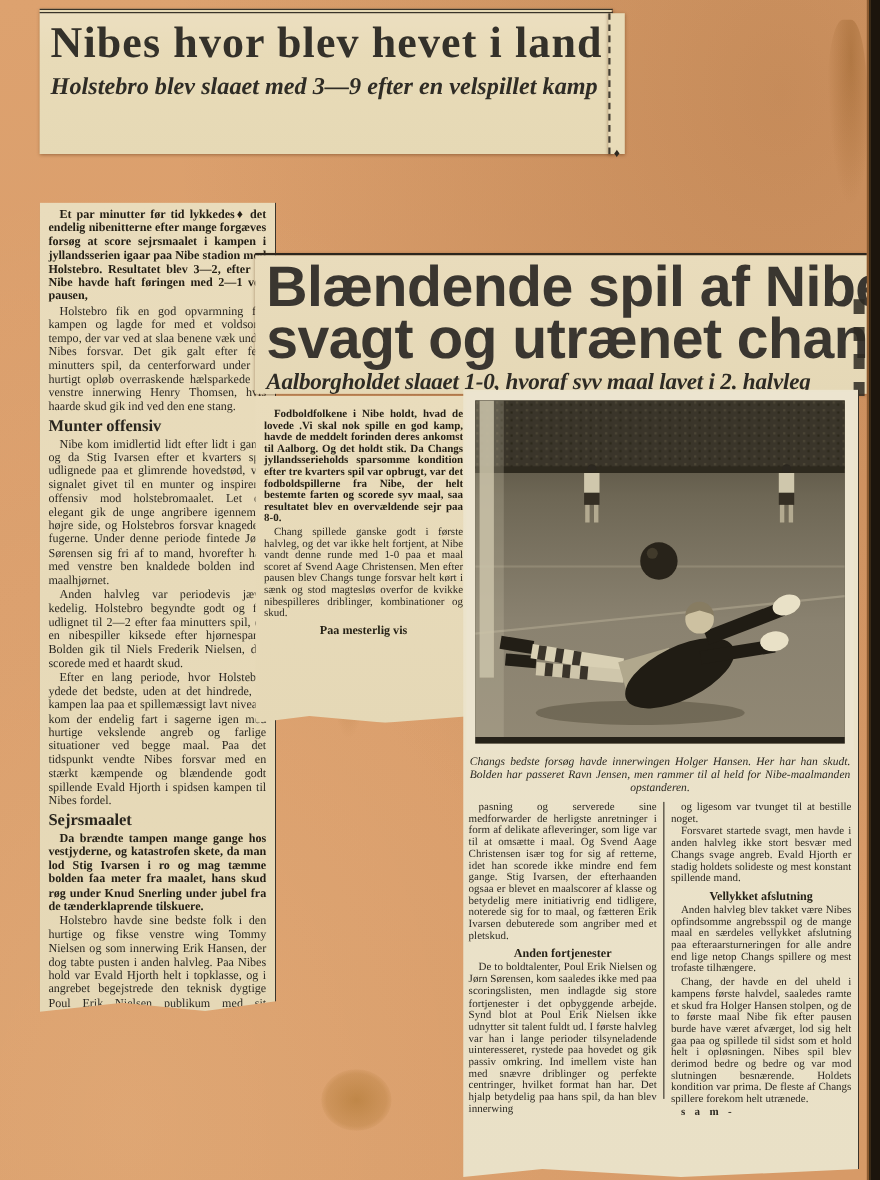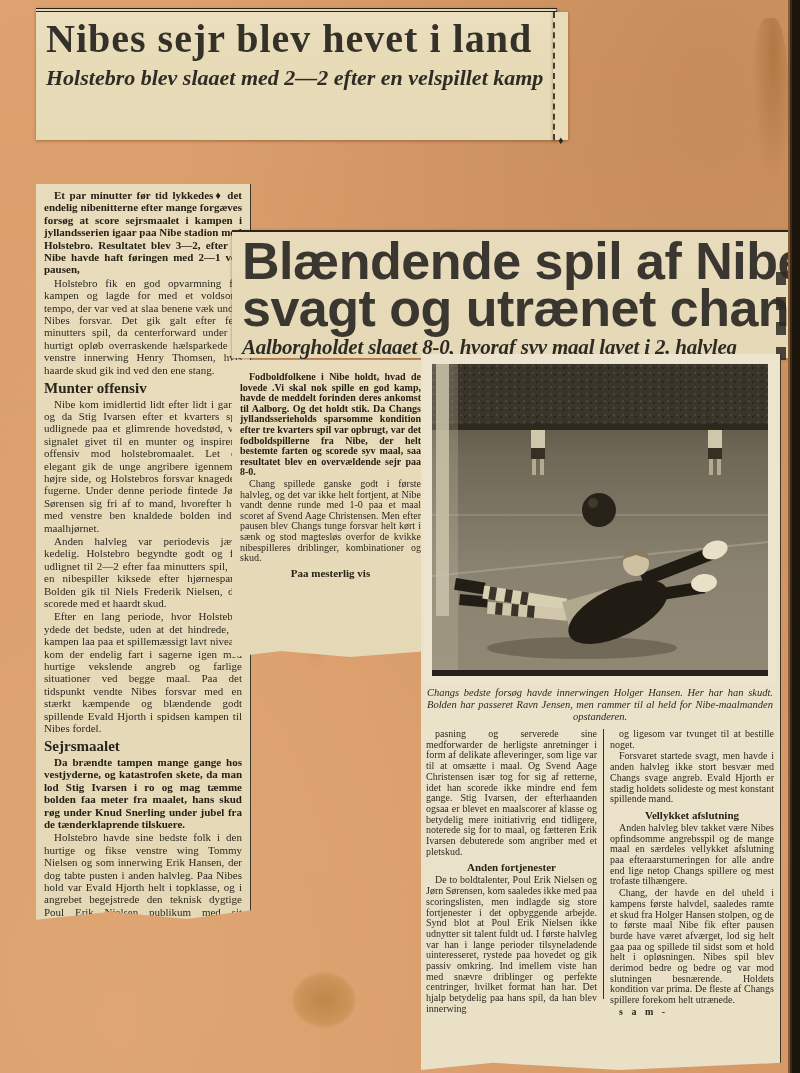--- a/index.html
+++ b/index.html
@@ -118,22 +118,22 @@
 </style>
 </head>
 <body>
 
 <div class="album">
   <div class="stain s1"></div>
   <div class="stain s2"></div>
   <div class="stain s3"></div>
 
   <div class="paper p-tone1 c1-head">
-    <div class="hl">Nibes sejr blev hevet i land</div>
-    <div class="c1-sub">Holstebro blev slaaet med 2—2 efter en velspillet kamp</div>
+    <div class="hl">Nibes hvor blev hevet i land</div>
+    <div class="c1-sub">Holstebro blev slaaet med 3—9 efter en velspillet kamp</div>
   </div>
   <div class="paper dash-strip">
     <span class="diamond">♦</span>
   </div>
 
   <div class="paper p-tone2 c1-col ink">
     <p class="bold">Et par minutter før tid lykkedes♦ det endelig nibenitterne efter mange forgæves forsøg at score sejrsmaalet i kampen i jyllandsserien igaar paa Nibe stadion mod Holstebro. Resultatet blev 3—2, efter at Nibe havde haft føringen med 2—1 ved pausen,</p>
     <p>Holstebro fik en god opvarmning før kampen og lagde for med et voldsomt tempo, der var ved at slaa benene væk under Nibes forsvar. Det gik galt efter fem minutters spil, da centerforward under et hurtigt opløb overraskende hælsparkede til venstre innerwing Henry Thomsen, hvis haarde skud gik ind ved den ene stang.</p>
     <h3 class="sec">Munter offensiv</h3>
     <p>Nibe kom imidlertid lidt efter lidt i gang, og da Stig Ivarsen efter et kvarters spil udlignede paa et glimrende hovedstød, var signalet givet til en munter og inspireret offensiv mod holstebromaalet. Let og elegant gik de unge angribere igennem i højre side, og Holstebros forsvar knagede i fugerne. Under denne periode fintede Jørn Sørensen sig fri af to mand, hvorefter han med venstre ben knaldede bolden ind i maalhjørnet.</p>
@@ -141,21 +141,21 @@
     <p>Efter en lang periode, hvor Holstebro ydede det bedste, uden at det hindrede, at kampen laa paa et spillemæssigt lavt niveau, kom der endelig fart i sagerne igen med hurtige vekslende angreb og farlige situationer ved begge maal. Paa det tidspunkt vendte Nibes forsvar med en stærkt kæmpende og blændende godt spillende Evald Hjorth i spidsen kampen til Nibes fordel.</p>
     <h3 class="sec">Sejrsmaalet</h3>
     <p class="bold">Da brændte tampen mange gange hos vestjyderne, og katastrofen skete, da man lod Stig Ivarsen i ro og mag tæmme bolden faa meter fra maalet, hans skud røg under Knud Snerling under jubel fra de tænderklaprende tilskuere.</p>
     <p><span>Holstebro havde sine bedste folk i den hurtige og fikse venstre wing Tommy Nielsen og som innerwing Erik Hansen, der dog tabte pusten i anden halvleg. Paa Nibes hold var Evald Hjorth helt i topklasse, og i angrebet begejstrede den teknisk dygtige Poul Erik Nielsen publikum med sit morsomme spil, der nu ogsaa er blevet effektivt.</span> <span class="byline">B N.</span></p>
     <div class="double-rule"></div>
   </div>
 
   <div class="paper p-tone2 c2-head">
     <div class="hl">Blændende spil af Nibe mod</div>
     <div class="hl">svagt og utrænet changhold</div>
-    <div class="c2-sub">Aalborgholdet slaaet 8-0, hvoraf syv maal lavet i 2. halvleg</div>
+    <div class="c2-sub">Aalborgholdet slaaet 1-0, hvoraf syv maal lavet i 2. halvleg</div>
     <div class="edge-frags"></div>
   </div>
 
   <div class="paper p-tone2 c2-colL a2">
     <p class="bold">Fodboldfolkene i Nibe holdt, hvad de lovede .Vi skal nok spille en god kamp, havde de meddelt forinden deres ankomst til Aalborg. Og det holdt stik. Da Changs jyllandsserieholds sparsomme kondition efter tre kvarters spil var opbrugt, var det fodboldspillerne fra Nibe, der helt bestemte farten og scorede syv maal, saa resultatet blev en overvældende sejr paa 8-0.</p>
     <p>Chang spillede ganske godt i første halvleg, og det var ikke helt fortjent, at Nibe vandt denne runde med 1-0 paa et maal scoret af Svend Aage Christensen. Men efter pausen blev Changs tunge forsvar helt kørt i sænk og stod magtesløs overfor de kvikke nibespilleres driblinger, kombinationer og skud.</p>
     <h4 class="sec2">Paa mesterlig vis</h4>
   </div>
 
   <div class="paper p-tone3 c2-main">

